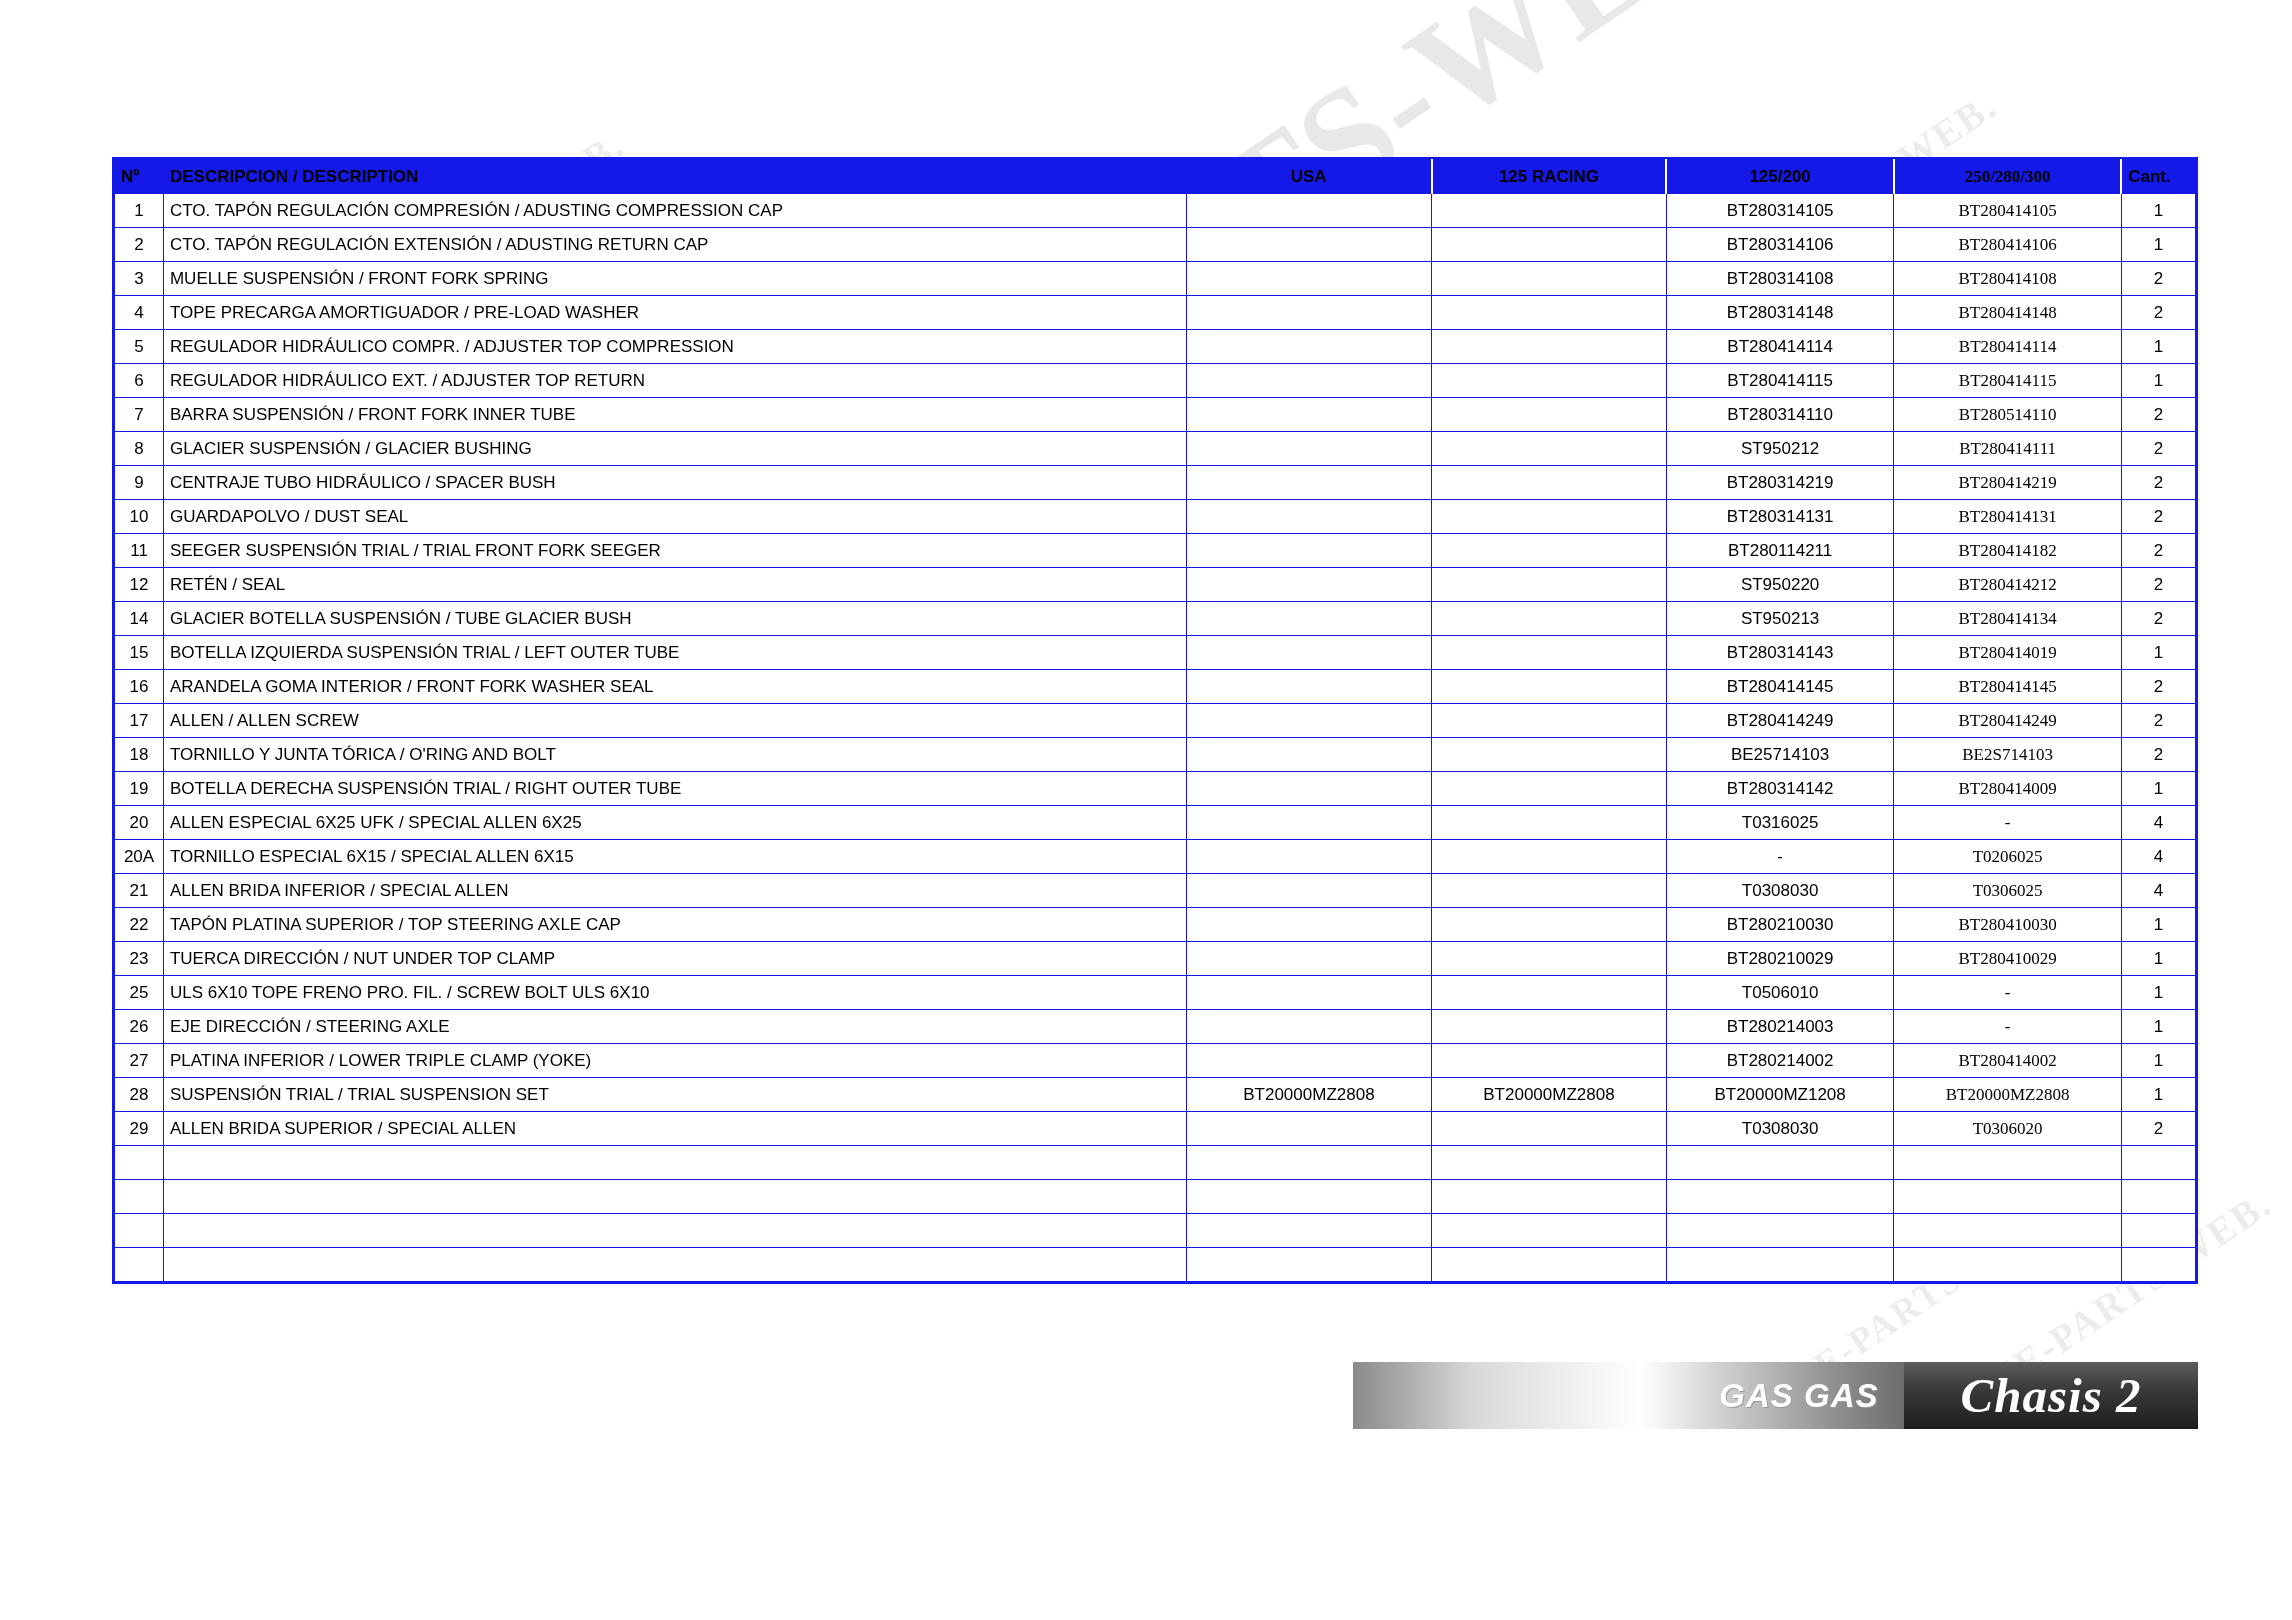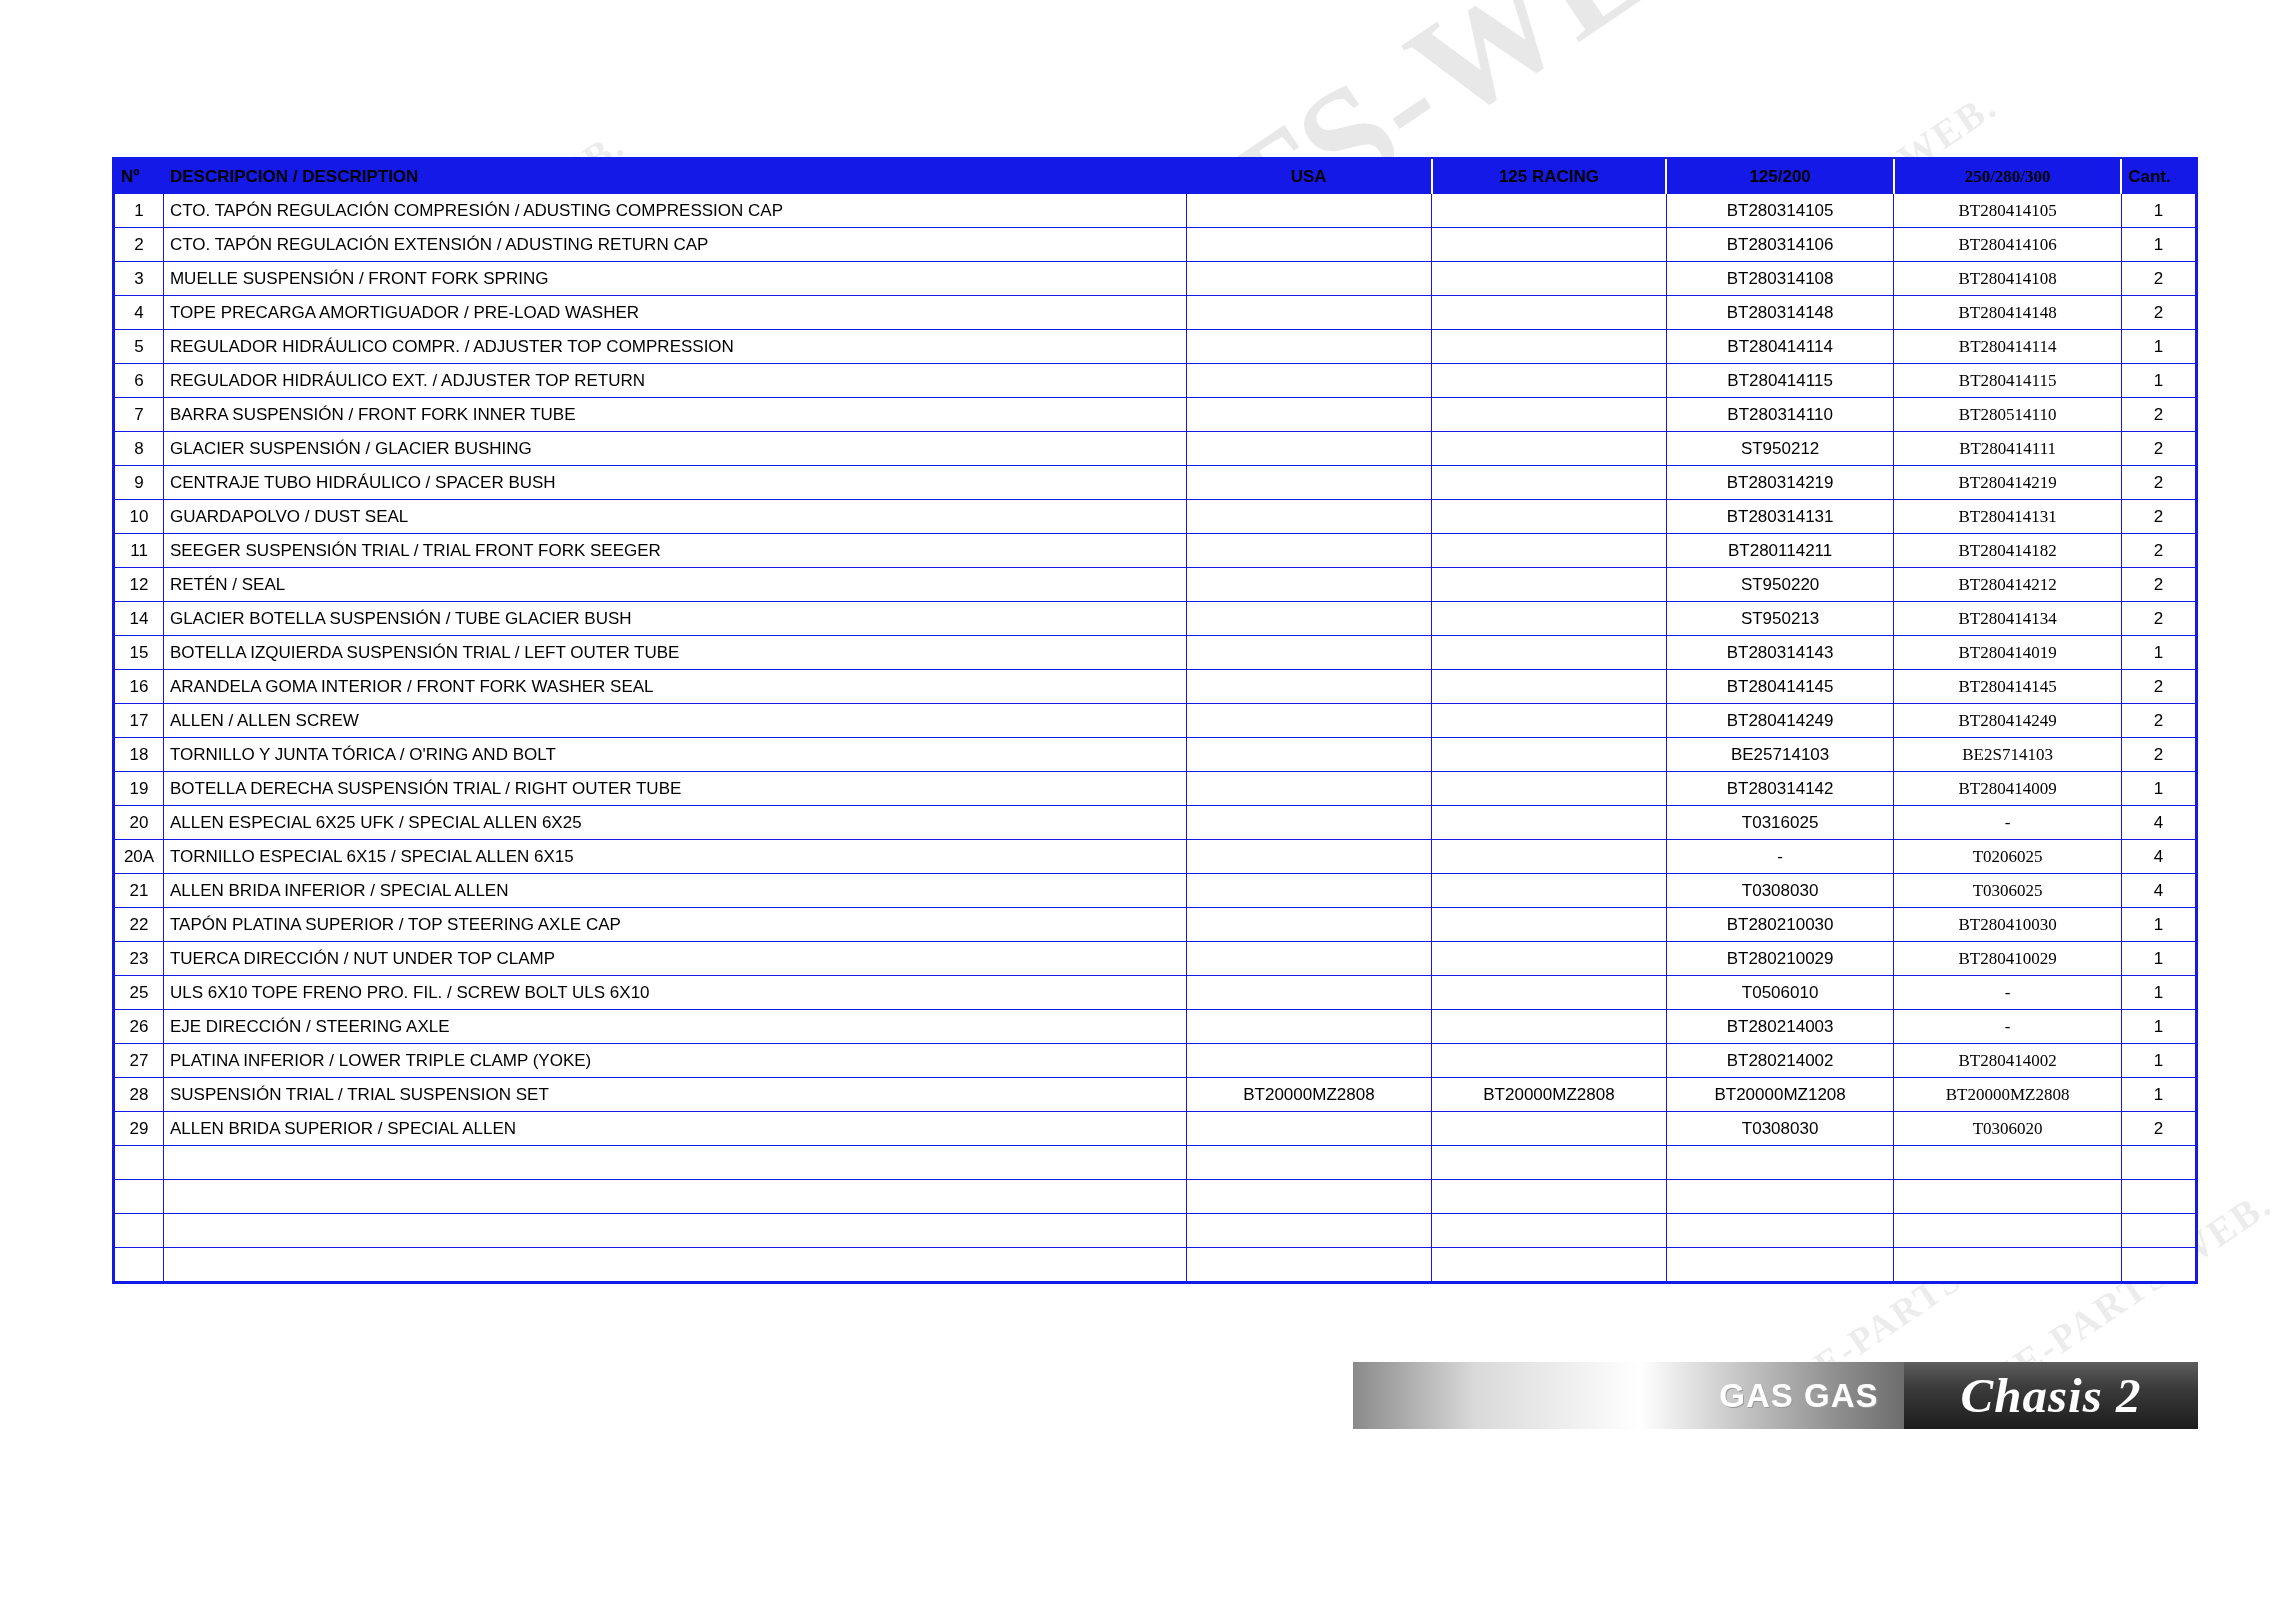--- a/index.html
+++ b/index.html
@@ -131,20 +131,21 @@
     flex: 1 1 auto;
     background: linear-gradient(to right, #8a8a8a 0%, #d9d9d9 22%, #ffffff 52%, #8e8e8e 88%, #6d6d6d 100%);
     display: flex;
     align-items: center;
     justify-content: flex-end;
     padding-right: 25.5px;
   }
   .badge-left span {
     font-family: "Liberation Sans", sans-serif;
     font-weight: bold;
+    font-style: italic;
     font-size: 33px;
     color: #ffffff;
     letter-spacing: 1px;
     text-shadow: 1px 1px 0 #9a9a9a;
   }
   .badge-right {
     width: 294px;
     background: linear-gradient(to bottom, #5d5d5d 0%, #3a3a3a 40%, #1d1d1d 100%);
     display: flex;
     align-items: center;

